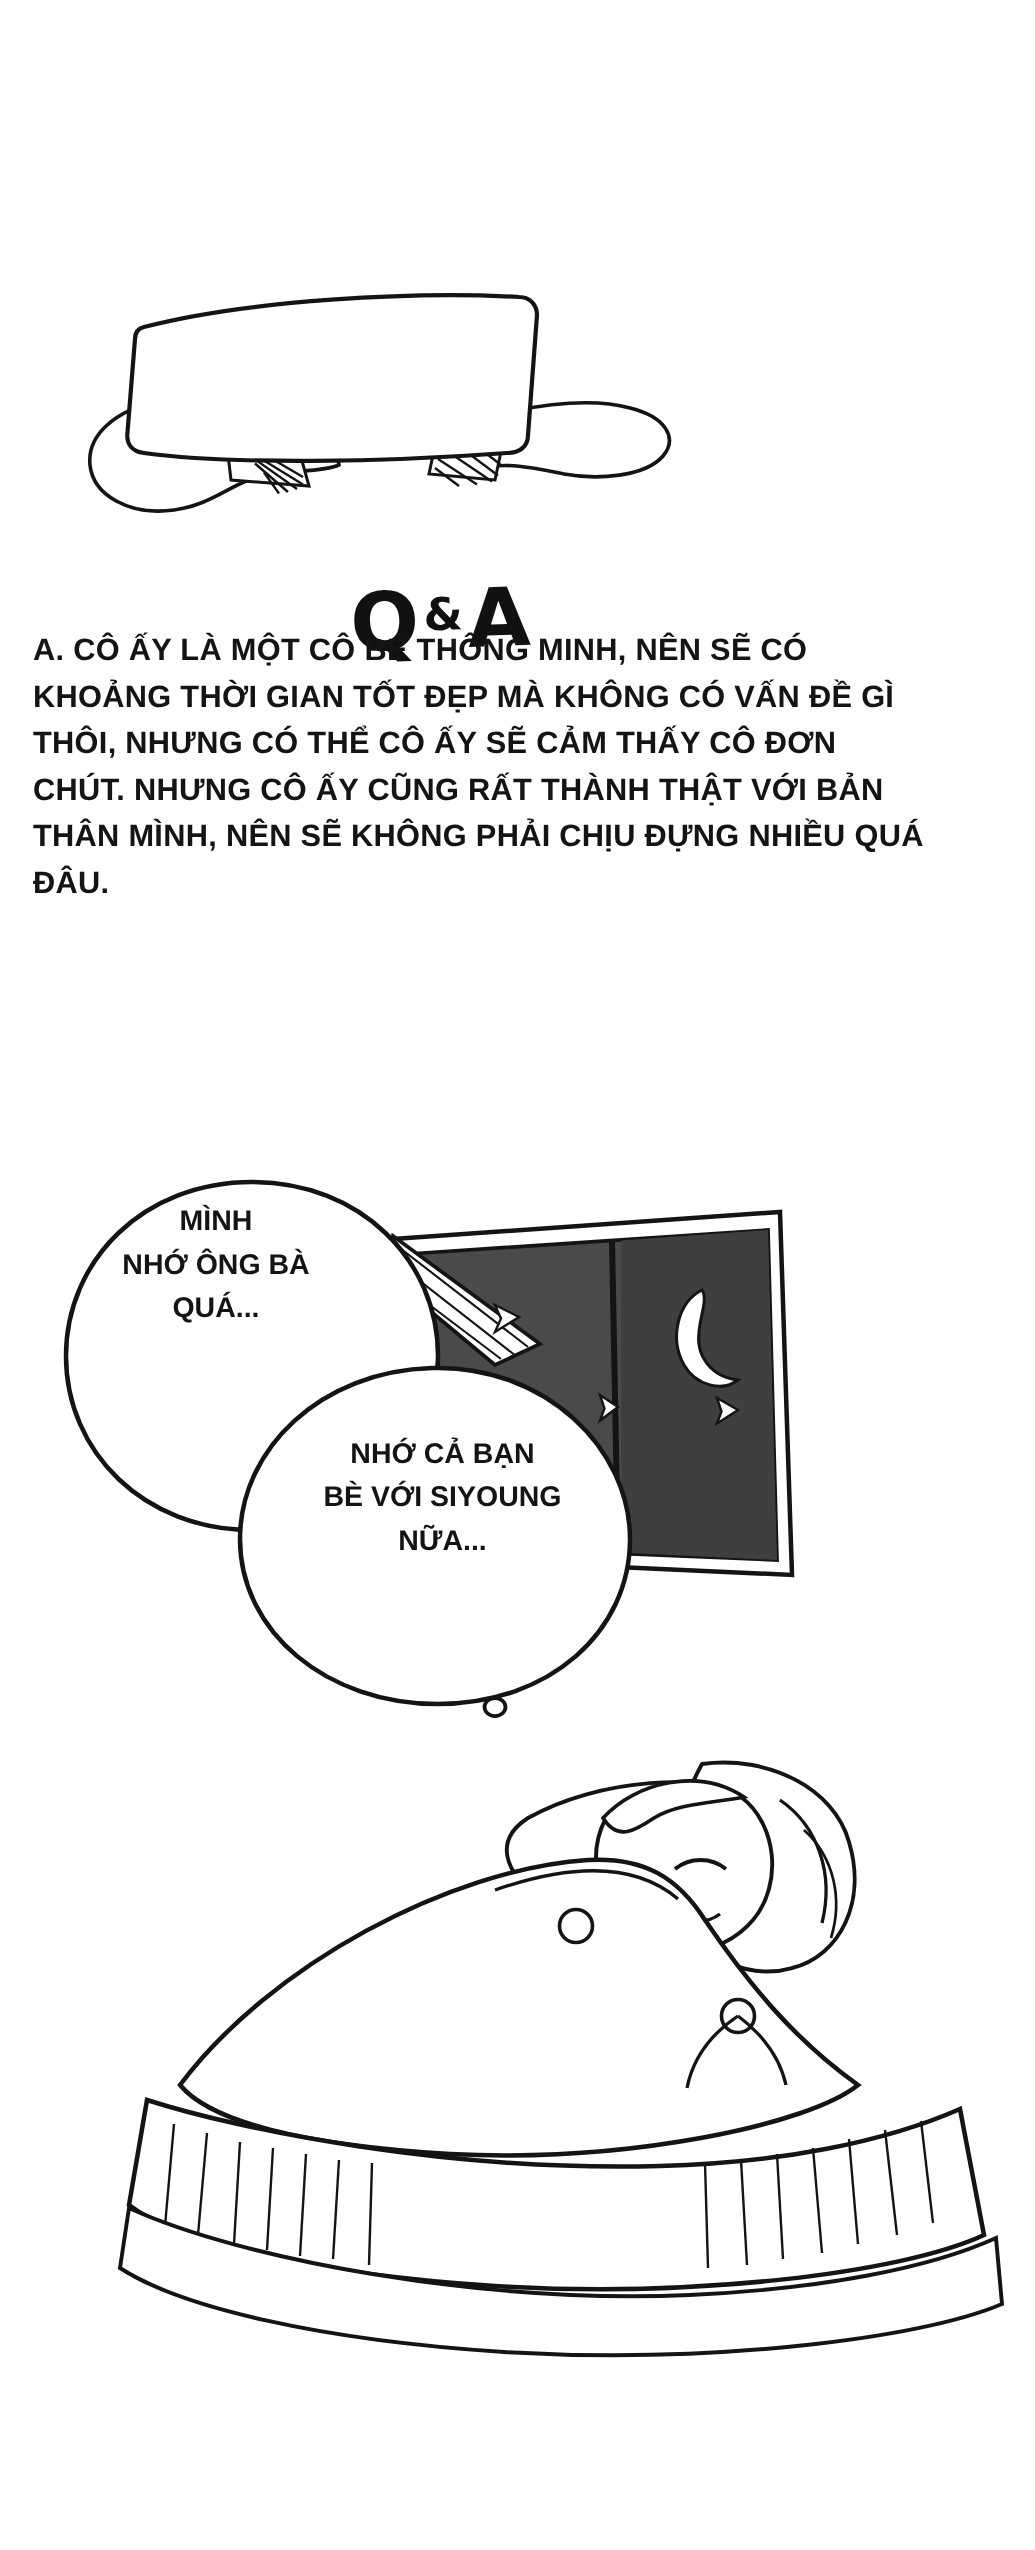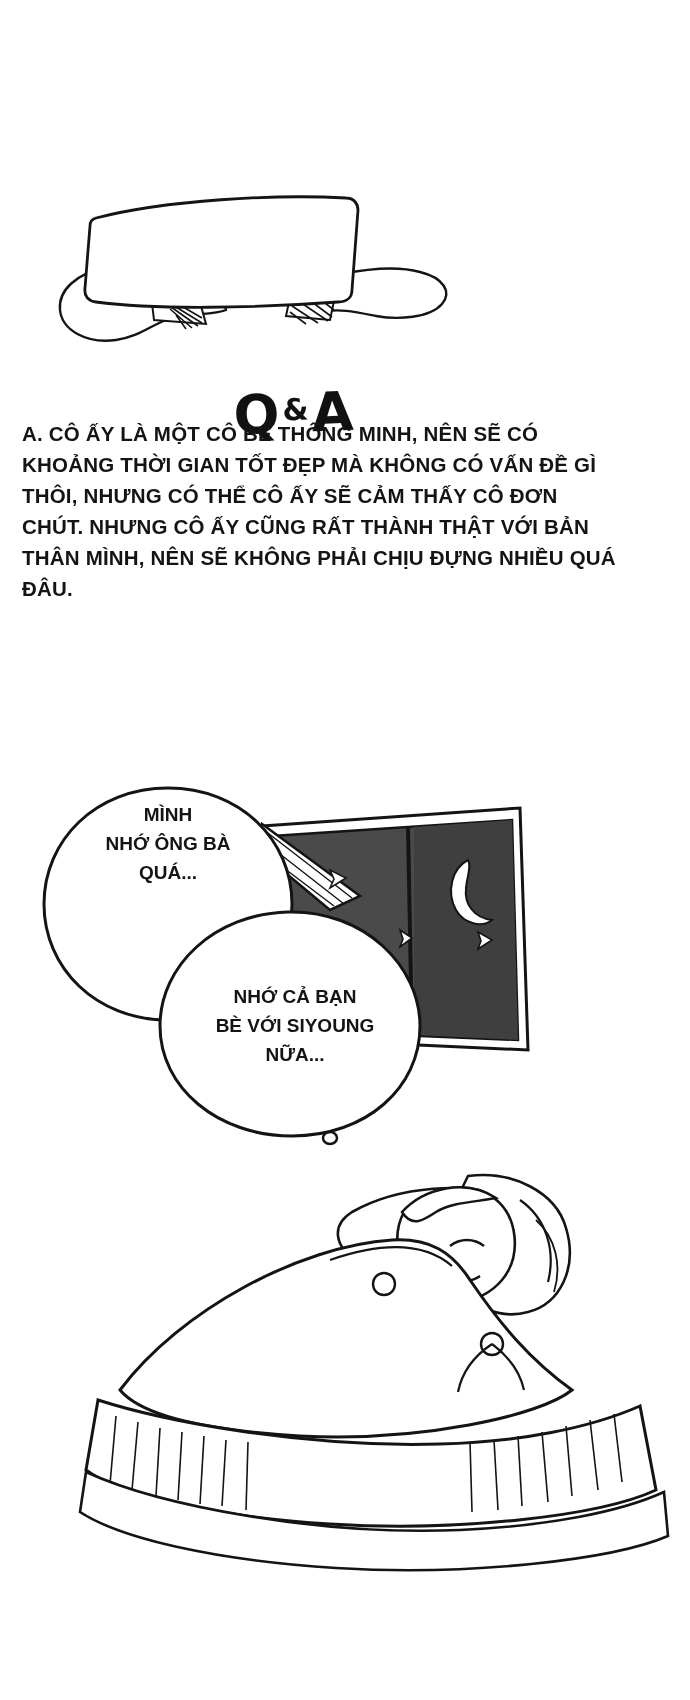--- a/index.html
+++ b/index.html
@@ -92,29 +92,29 @@
   .bubble-text {
     position: absolute;
     text-align: center;
     font-family: "Liberation Sans", sans-serif;
     font-weight: 700;
     color: #141414;
     text-transform: uppercase;
     pointer-events: none;
   }
   .bubble-text-1 {
-    left: 68px;
+    left: 44px;
     top: 800px;
     width: 200px;
     font-size: 19px;
     line-height: 29px;
   }
   .bubble-text-2 {
     left: 190px;
-    top: 982px;
+    top: 955px;
     width: 210px;
     font-size: 19px;
     line-height: 29px;
   }
 </style>
 </head>
 <body>
 
 <div class="page">
 

